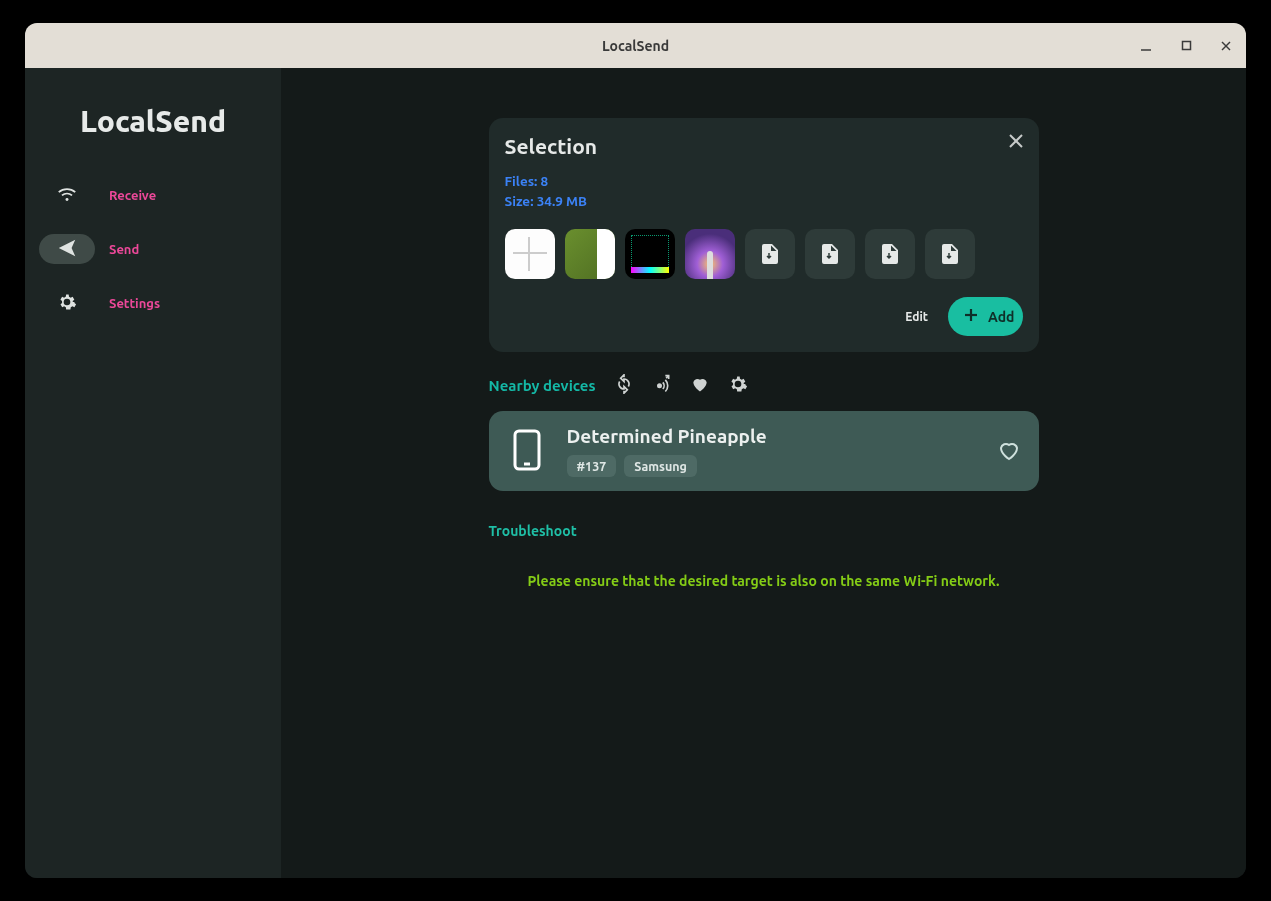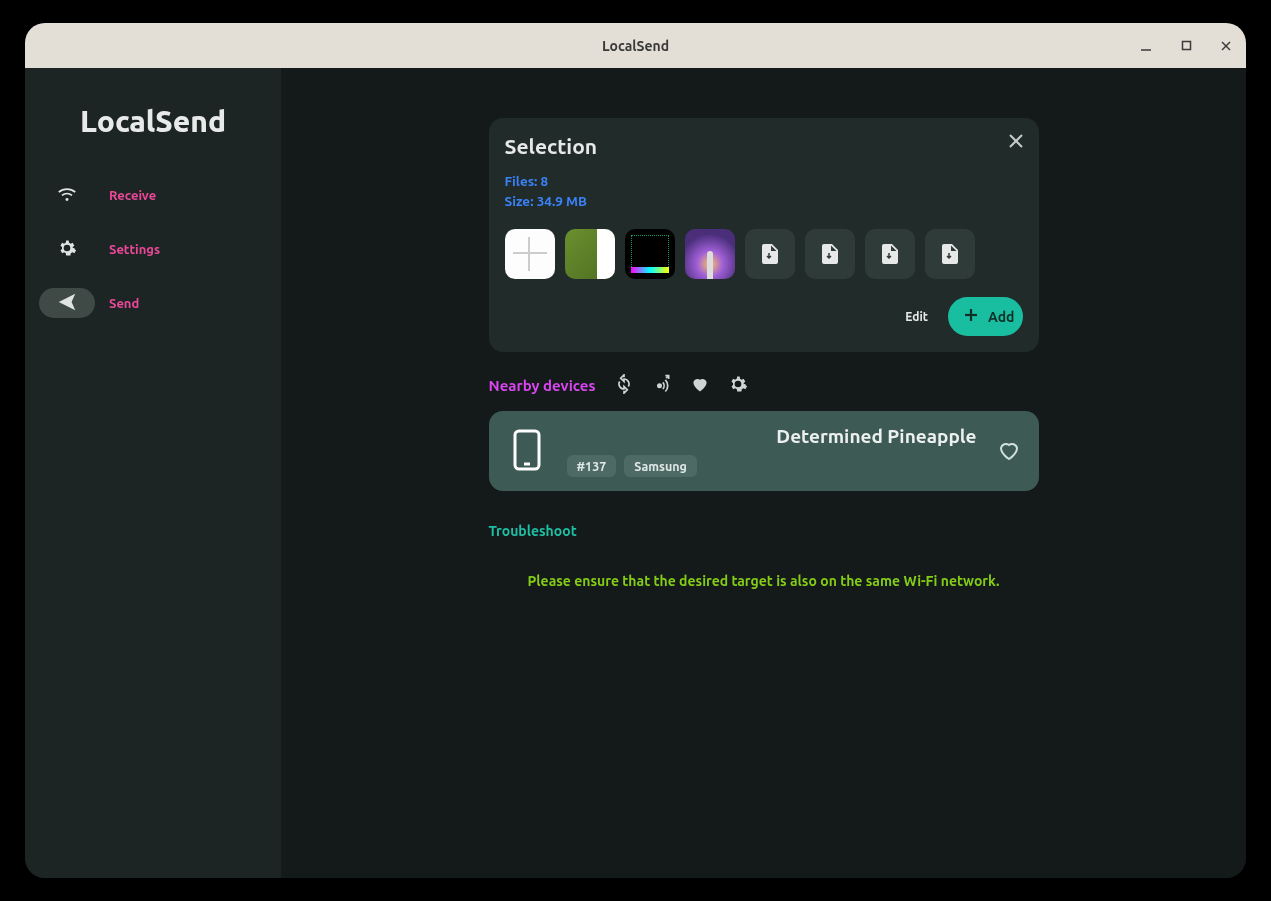--- a/index.html
+++ b/index.html
@@ -11,21 +11,21 @@
     overflow: hidden;
     color: #e5e7e6;
   }
   .window {
     position: absolute;
     left: 25px;
     top: 23px;
     width: 1221px;
     height: 855px;
     background: #141a19;
-    border-radius: 20px;
+    border-radius: 12px;
     overflow: hidden;
     display: flex;
     flex-direction: column;
   }
   .titlebar {
     height: 45px;
     background: #e3ded6;
     display: flex;
     align-items: center;
     justify-content: center;
@@ -194,31 +194,30 @@
     padding:9px 8px 9px 14px;
     display:flex;align-items:center;gap:8px;
     cursor:pointer;
   }
 
   .section-row{
     display:flex;align-items:center;gap:18px;
     margin:22px 0 14px 0;
   }
   .section-title{
-    font-weight:700;font-size:15px;color:#d946ef;
+    font-weight:700;font-size:15px;color:#14b8a6;
   }
   .row-icon{color:#cfd3d2;cursor:pointer;}
 
   .device-card{
     background:#3e5a55;
     border-radius:14px;
     padding:14px 18px;
     display:flex;align-items:center;gap:20px;
     cursor:pointer;
-    text-align:right;
   }
   .device-ico-wrap{
     width:40px;display:flex;justify-content:center;
   }
   .device-info{flex:1;}
   .device-name{font-size:19px;font-weight:600;color:#ecf0ef;margin-bottom:8px;}
   .tags{display:flex;gap:8px;}
   .tag{
     background:#4e6a65;color:#dfe7e5;
     font-size:12.5px;font-weight:700;
@@ -276,40 +275,40 @@
             <svg width="22" height="22" viewBox="0 0 24 24" fill="none" stroke="currentColor" stroke-width="2">
                 <path d="M3 10 a14 14 0 0 1 18 0"></path>
                 <path d="M6.5 13.5 a9 9 0 0 1 11 0"></path>
                 <circle cx="12" cy="18" r="1.6" fill="currentColor" stroke="none"></circle>
               </svg>
           </span>
         </div>
         <span class="nav-label">Receive</span>
       </div>
 
+      <div class="nav-item active">
+        <div class="nav-pill">
+          <span class="nav-icon">
+            <svg width="22" height="22" viewBox="0 0 24 24" fill="currentColor">
+                <path d="M3 12 L21 3 L17 12 L21 21 Z"></path>
+              </svg>
+          </span>
+        </div>
+        <span class="nav-label">Send</span>
+      </div>
+
       <div class="nav-item">
         <div class="nav-pill">
           <span class="nav-icon">
             <svg width="20" height="20" viewBox="0 0 24 24" fill="currentColor">
                 <path d="M12 8a4 4 0 1 0 0 8 4 4 0 0 0 0-8zm9 4a7 7 0 0 1-.1 1.2l2 1.6-2 3.4-2.4-1a7 7 0 0 1-2 1.2l-.4 2.6H11l-.4-2.6a7 7 0 0 1-2-1.2l-2.4 1-2-3.4 2-1.6A7 7 0 0 1 6 12a7 7 0 0 1 .1-1.2l-2-1.6 2-3.4 2.4 1a7 7 0 0 1 2-1.2L11 3h3l.4 2.6a7 7 0 0 1 2 1.2l2.4-1 2 3.4-2 1.6c.1.4.2.8.2 1.2z"></path>
               </svg>
           </span>
         </div>
         <span class="nav-label">Settings</span>
-      </div>
-
-      <div class="nav-item active">
-        <div class="nav-pill">
-          <span class="nav-icon">
-            <svg width="22" height="22" viewBox="0 0 24 24" fill="currentColor">
-                <path d="M3 12 L21 3 L17 12 L21 21 Z"></path>
-              </svg>
-          </span>
-        </div>
-        <span class="nav-label">Send</span>
       </div>
     </div>
 
     <div class="main">
       <div class="column">
 
         <div class="card">
           <div class="card-title">Selection</div>
           <div class="close-x">
             <svg width="18" height="18" viewBox="0 0 18 18" stroke="currentColor" stroke-width="2">

